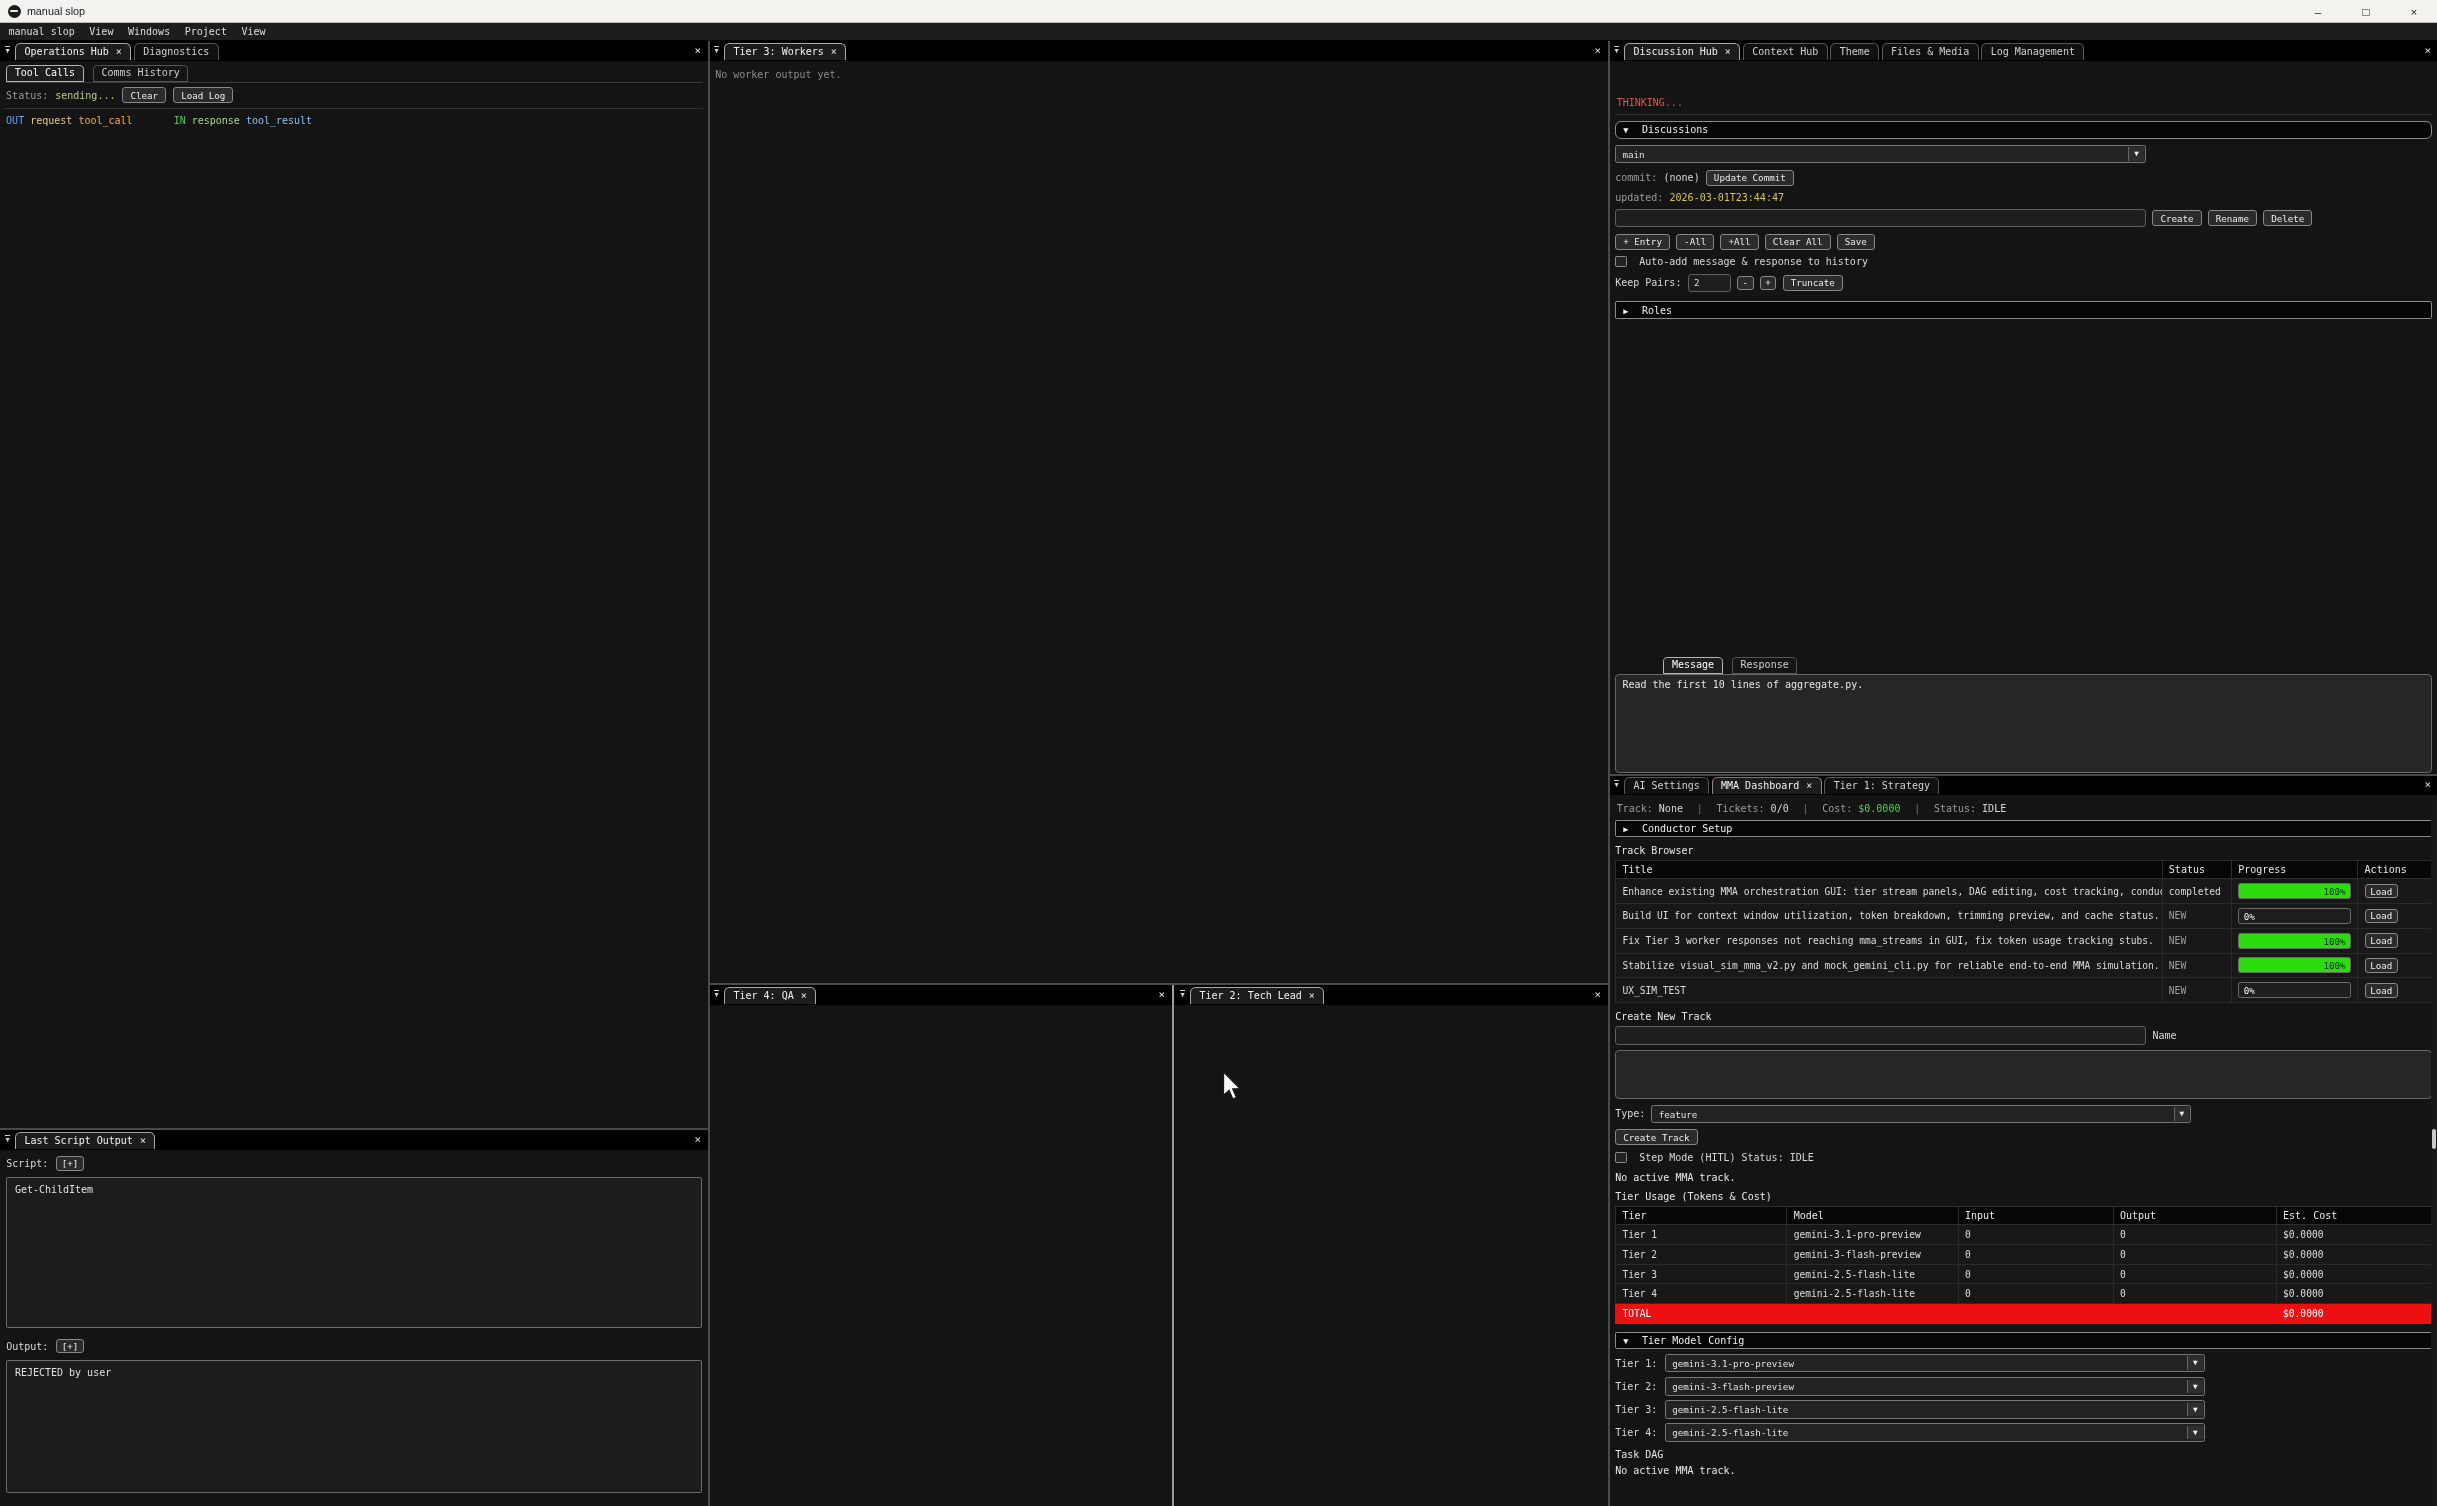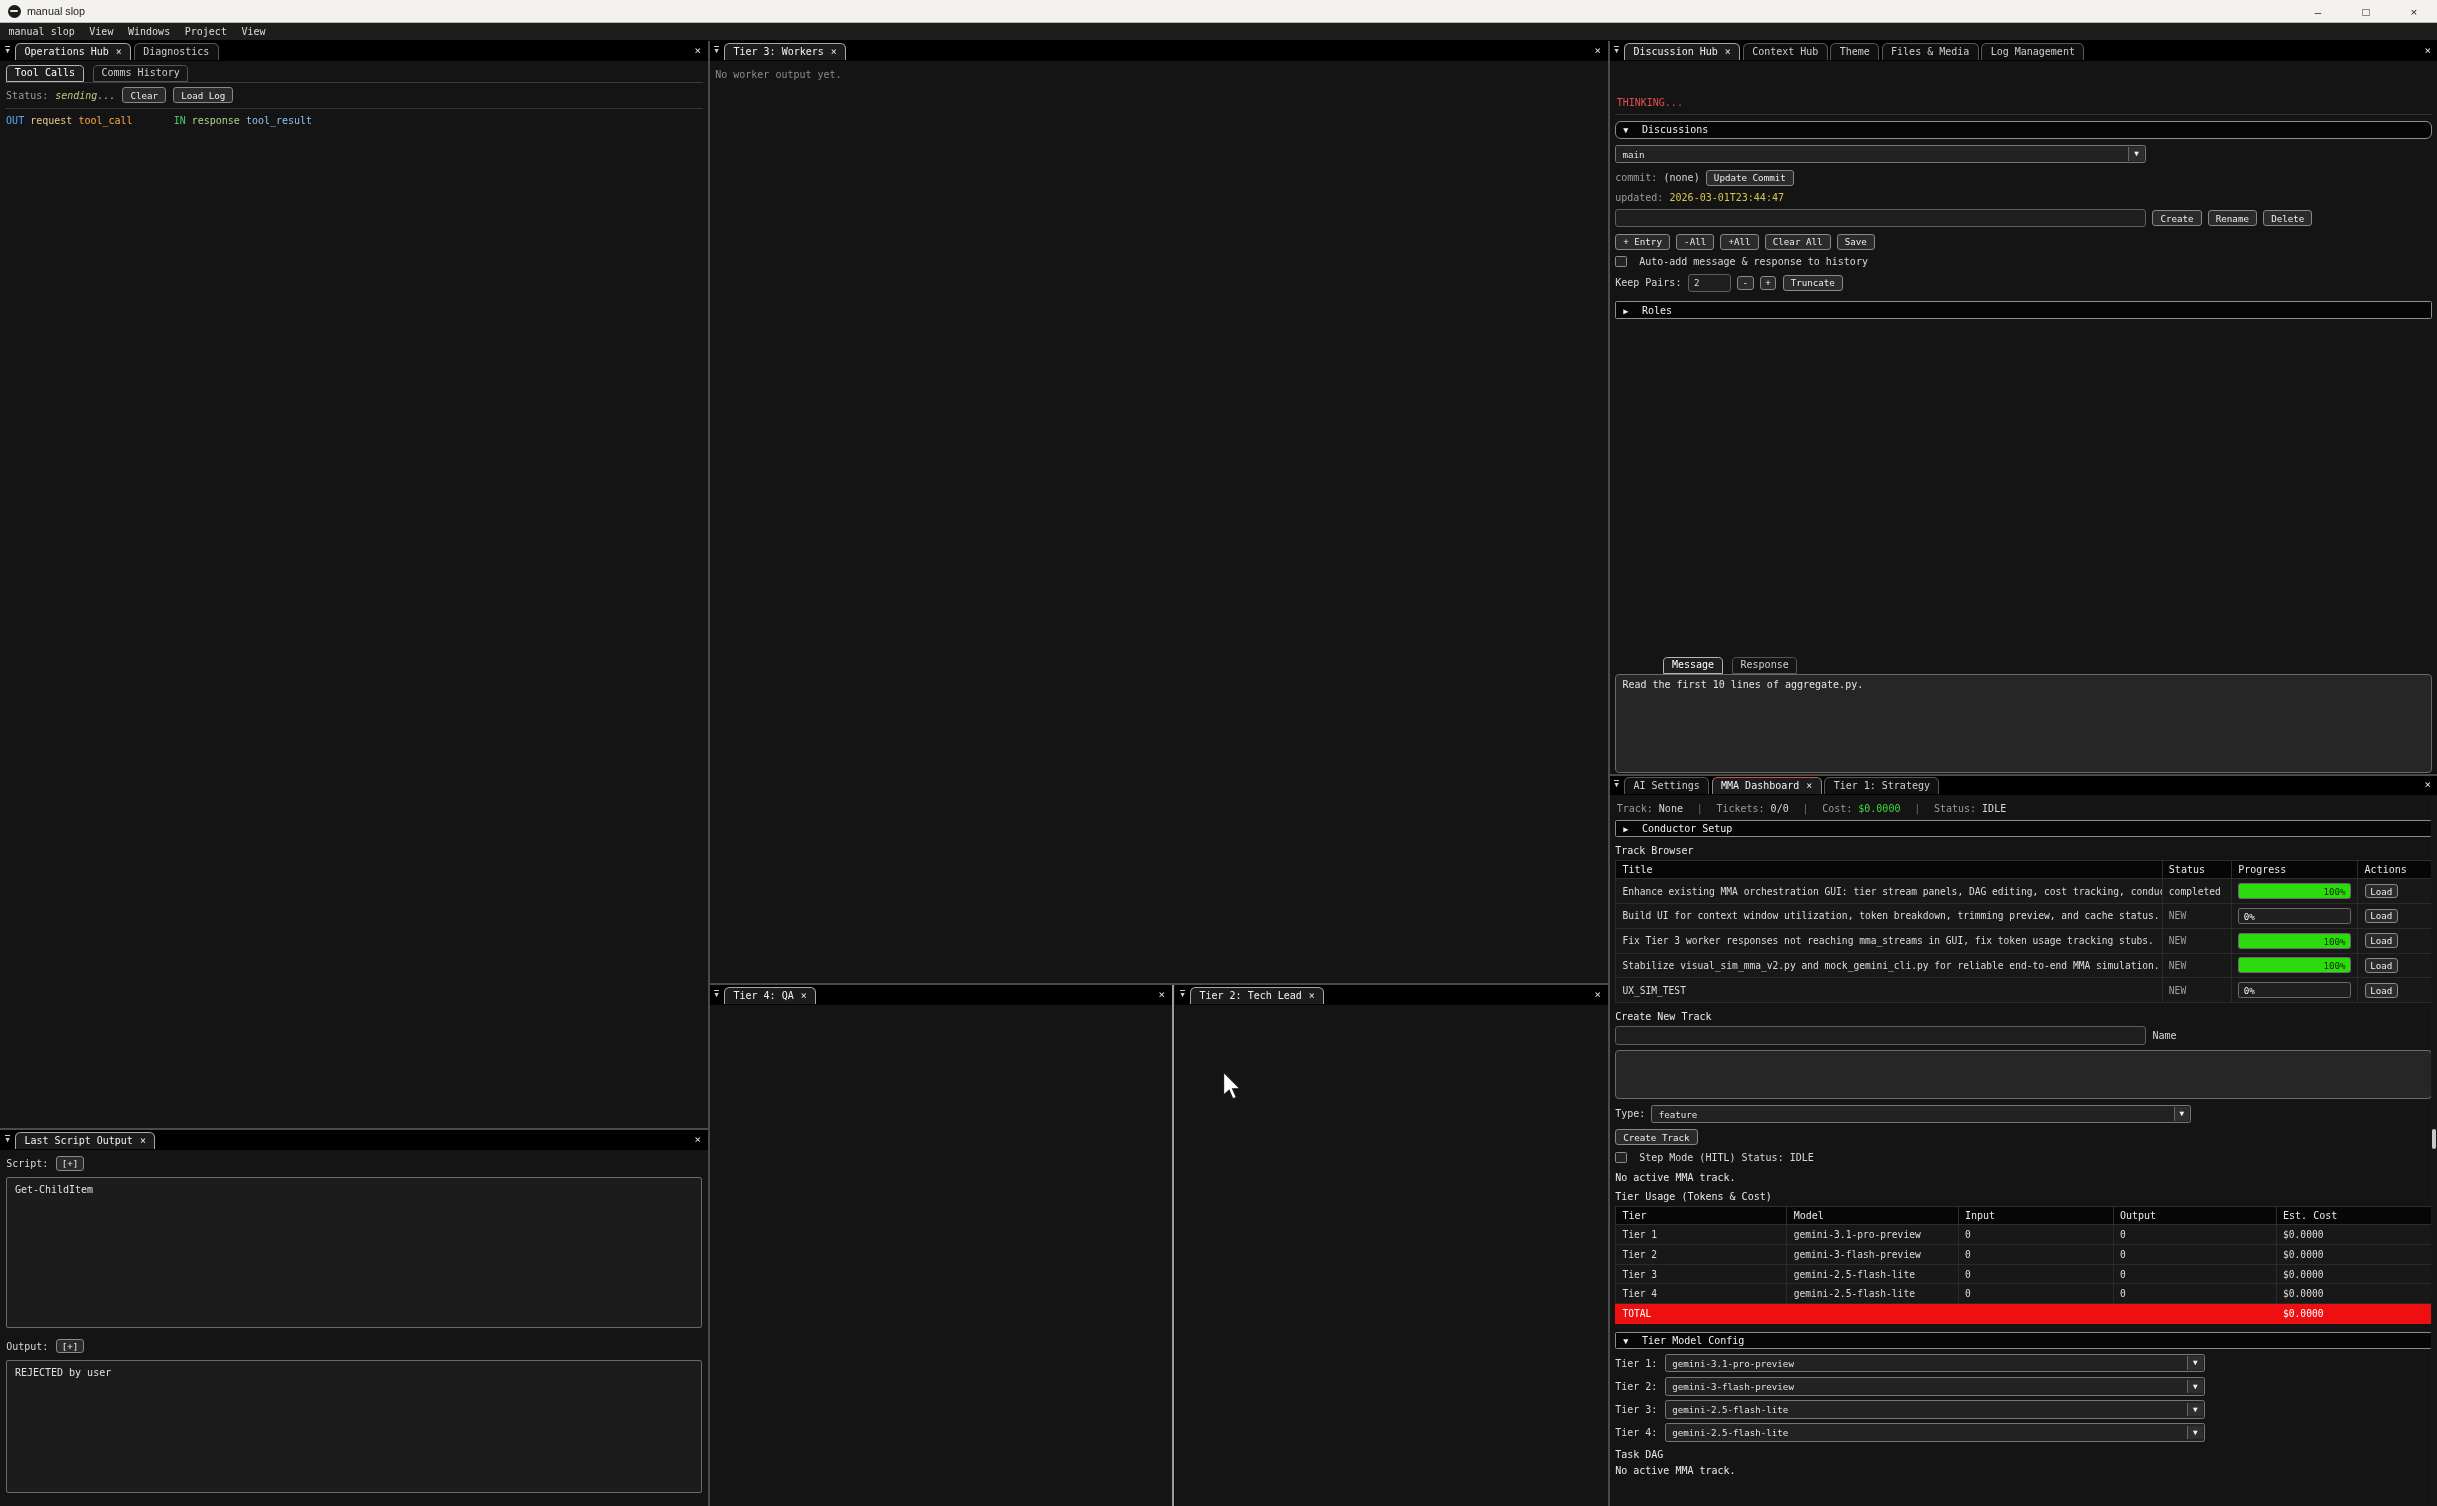--- a/index.html
+++ b/index.html
@@ -90,21 +90,21 @@
   .lab { color:#9b9b9b; }
   .subtab { background:#151515; border:0.8px solid #555; border-radius:4.6px 4.6px 0 0; padding:1.5px 7.7px 2.3px; margin-right:3.1px; color:#cfcfcf; font-size:10px; display:inline-block; }
   .subtab.selected { border-color:#b5b5b5; background:#1e1e1e; color:#fff; }
   
   .ops-content { padding:0 4.6px; }
   .ops-subtabs { padding:3.9px 1.5px 0 1.5px; border-bottom:0.8px solid #3a3a3a; }
   .ops-status { padding:4.6px 1.5px; display:flex; align-items:center; gap:7px; border-bottom:0.8px solid #333; }
   .ops-legend { padding:6.2px 1.5px; font-size:10px; }
   .c-out { color:var(--out); } .c-request { color:var(--request); } .c-toolcall { color:var(--tool_call); }
   .c-in { color:var(--in); } .c-response { color:var(--response); } .c-toolresult { color:var(--tool_result); }
-  .c-sending { color:var(--status_sending);font-style:italic; }
+  .c-sending { color:var(--status_sending); }
   
   .script-row { padding:6.2px 6.2px 3.1px; display:flex; align-items:center; gap:7.7px; }
   .codebox {
     margin:3.1px 6.2px; background:#1c1c1c; border:0.8px solid #6a6a6a; border-radius:2px;
     color:#e0e0e0; font-size:10px; padding:6.2px 7.7px;
   }
   
   .disc-content { padding:3.1px 6.2px 6.2px; display:flex; flex-direction:column; height:calc(100% - 20px);margin-top:28px; }
   .thinking { color:var(--thinking); font-size:10px; padding:4.6px 1.5px 6.2px; border-bottom:0.8px solid #333; }
   .row { display:flex; align-items:center; gap:6.2px; margin-top:6.2px; }

